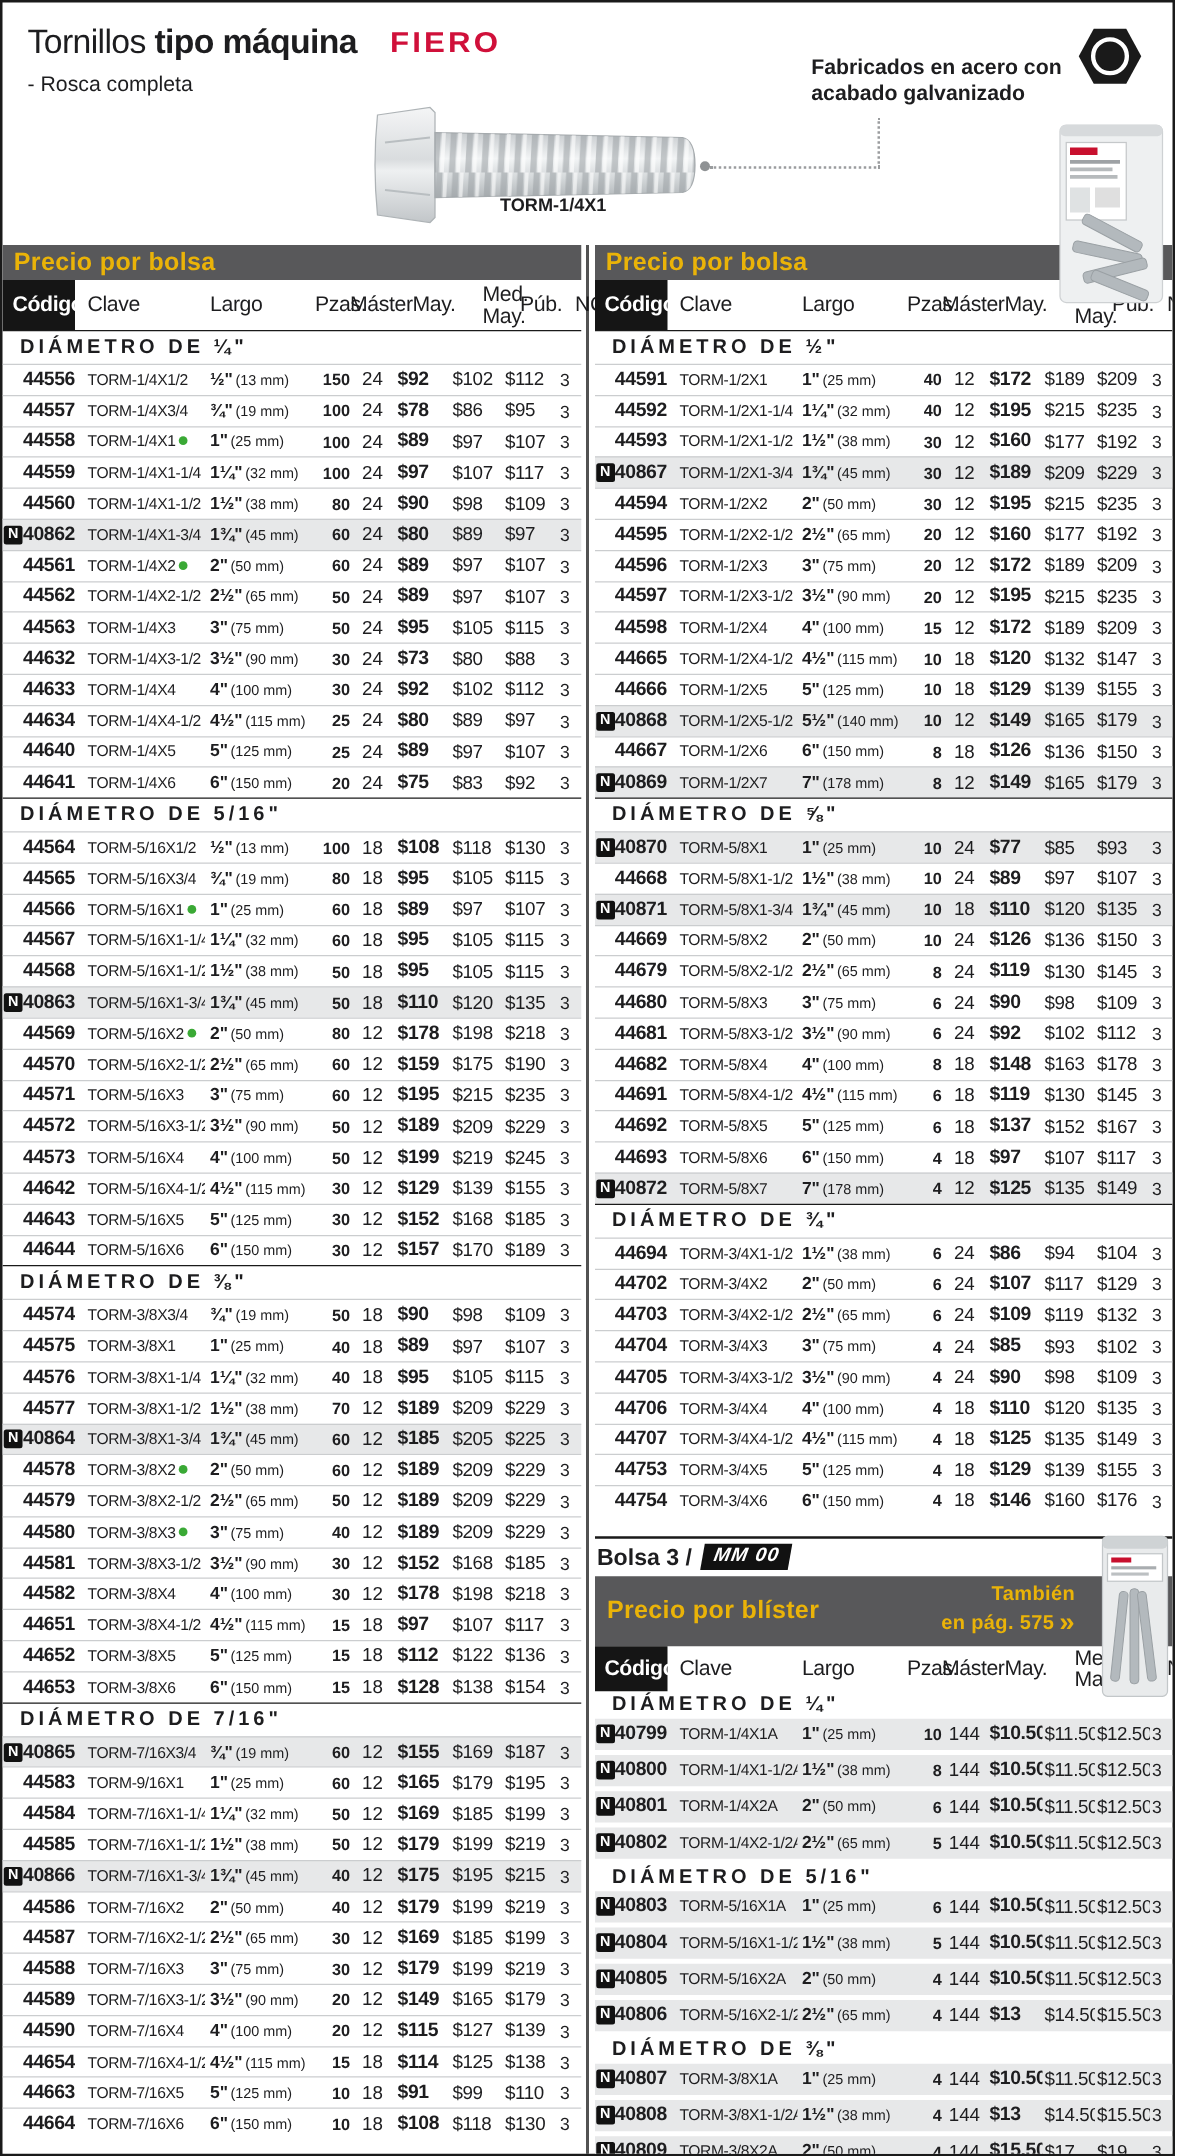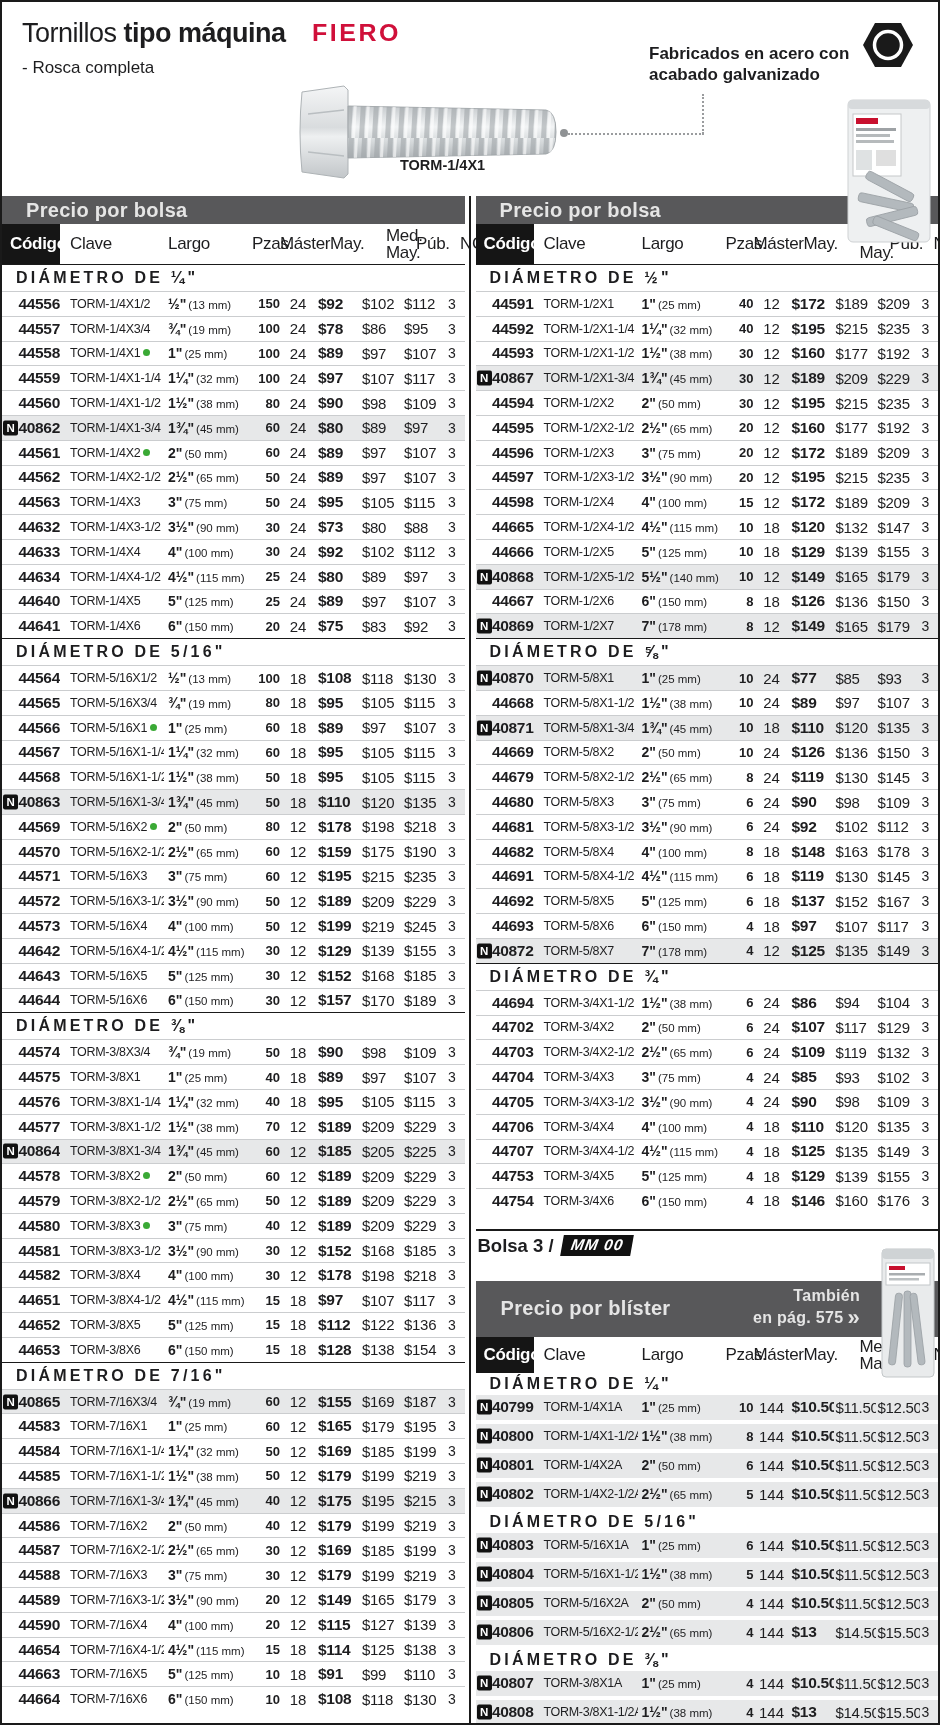--- a/index.html
+++ b/index.html
@@ -20,23 +20,23 @@
   .callout-h{position:absolute;left:566px;top:131px;width:136px;border-top:2px dotted #9a9c9e;}
   .callout-dot{position:absolute;left:558px;top:127px;width:8px;height:8px;border-radius:50%;background:#8f9294;}
   .screwfig{position:absolute;left:292px;top:80px;}
   .screwlabel{position:absolute;left:398px;top:155px;font-size:14.5px;font-weight:600;}
   .bagimg{position:absolute;right:6px;top:92px;z-index:3;}
   
   .cols{display:flex;position:relative;}
   .col{flex:1;min-width:0;}
   .col-left{border-right:1.5px solid #1a1a1a;padding-right:4px;}
   .col-right{border-left:1.5px solid #1a1a1a;padding-left:5px;position:relative;}
-  .bar{height:28px;background:#58585a;color:#e5e5e5;display:flex;align-items:center;
-    padding-left:24px;font-size:20px;font-weight:800;letter-spacing:0.3px;}
-  .bar.blister{height:56px;margin-top:20px;justify-content:space-between;}
+  .bar{height:28px;background:#58585a;color:#eab308;display:flex;align-items:center;
+    padding-left:9px;font-size:20px;font-weight:800;letter-spacing:0.3px;}
+  .bar.blister{height:56px;margin-top:0;justify-content:space-between;}
   .bar.blister .also{margin-right:78px;text-align:right;font-size:16px;line-height:1.2;font-weight:800;}
   .bar.blister .also .chev{font-size:22px;vertical-align:-2px;margin-left:4px;}
   
   .grid{display:grid;grid-template-columns:58px 104px 88px 28px 36px 44px 42px 44px 16px;align-items:center;}
   .thead{height:40px;border-bottom:0;}
   .thead .h{font-size:17px;letter-spacing:-0.3px;}
   .h-codigo{background:#151515;color:#fff;font-weight:700;height:100%;display:flex;
     align-items:center;padding-left:8px;font-size:18.5px;}
   .h-clave{padding-left:10px;}
   .h-largo{padding-left:4px;}
@@ -629,21 +629,21 @@
             <span class="c c-largo"><b>¾"</b><small>(19 mm)</small></span>
             <span class="c c-pzas">60</span>
             <span class="c c-master">12</span>
             <span class="c c-may">$155</span>
             <span class="c c-medmay">$169</span>
             <span class="c c-pub">$187</span>
             <span class="c c-nc">3</span>
           </div>
           <div class="grid trow">
             <span class="c c-code">44583</span>
-            <span class="c c-clave">TORM-7/16X1</span>
+            <span class="c c-clave">TORM-9/16X1</span>
             <span class="c c-largo"><b>1"</b><small>(25 mm)</small></span>
             <span class="c c-pzas">60</span>
             <span class="c c-master">12</span>
             <span class="c c-may">$165</span>
             <span class="c c-medmay">$179</span>
             <span class="c c-pub">$195</span>
             <span class="c c-nc">3</span>
           </div>
           <div class="grid trow">
             <span class="c c-code">44584</span>

